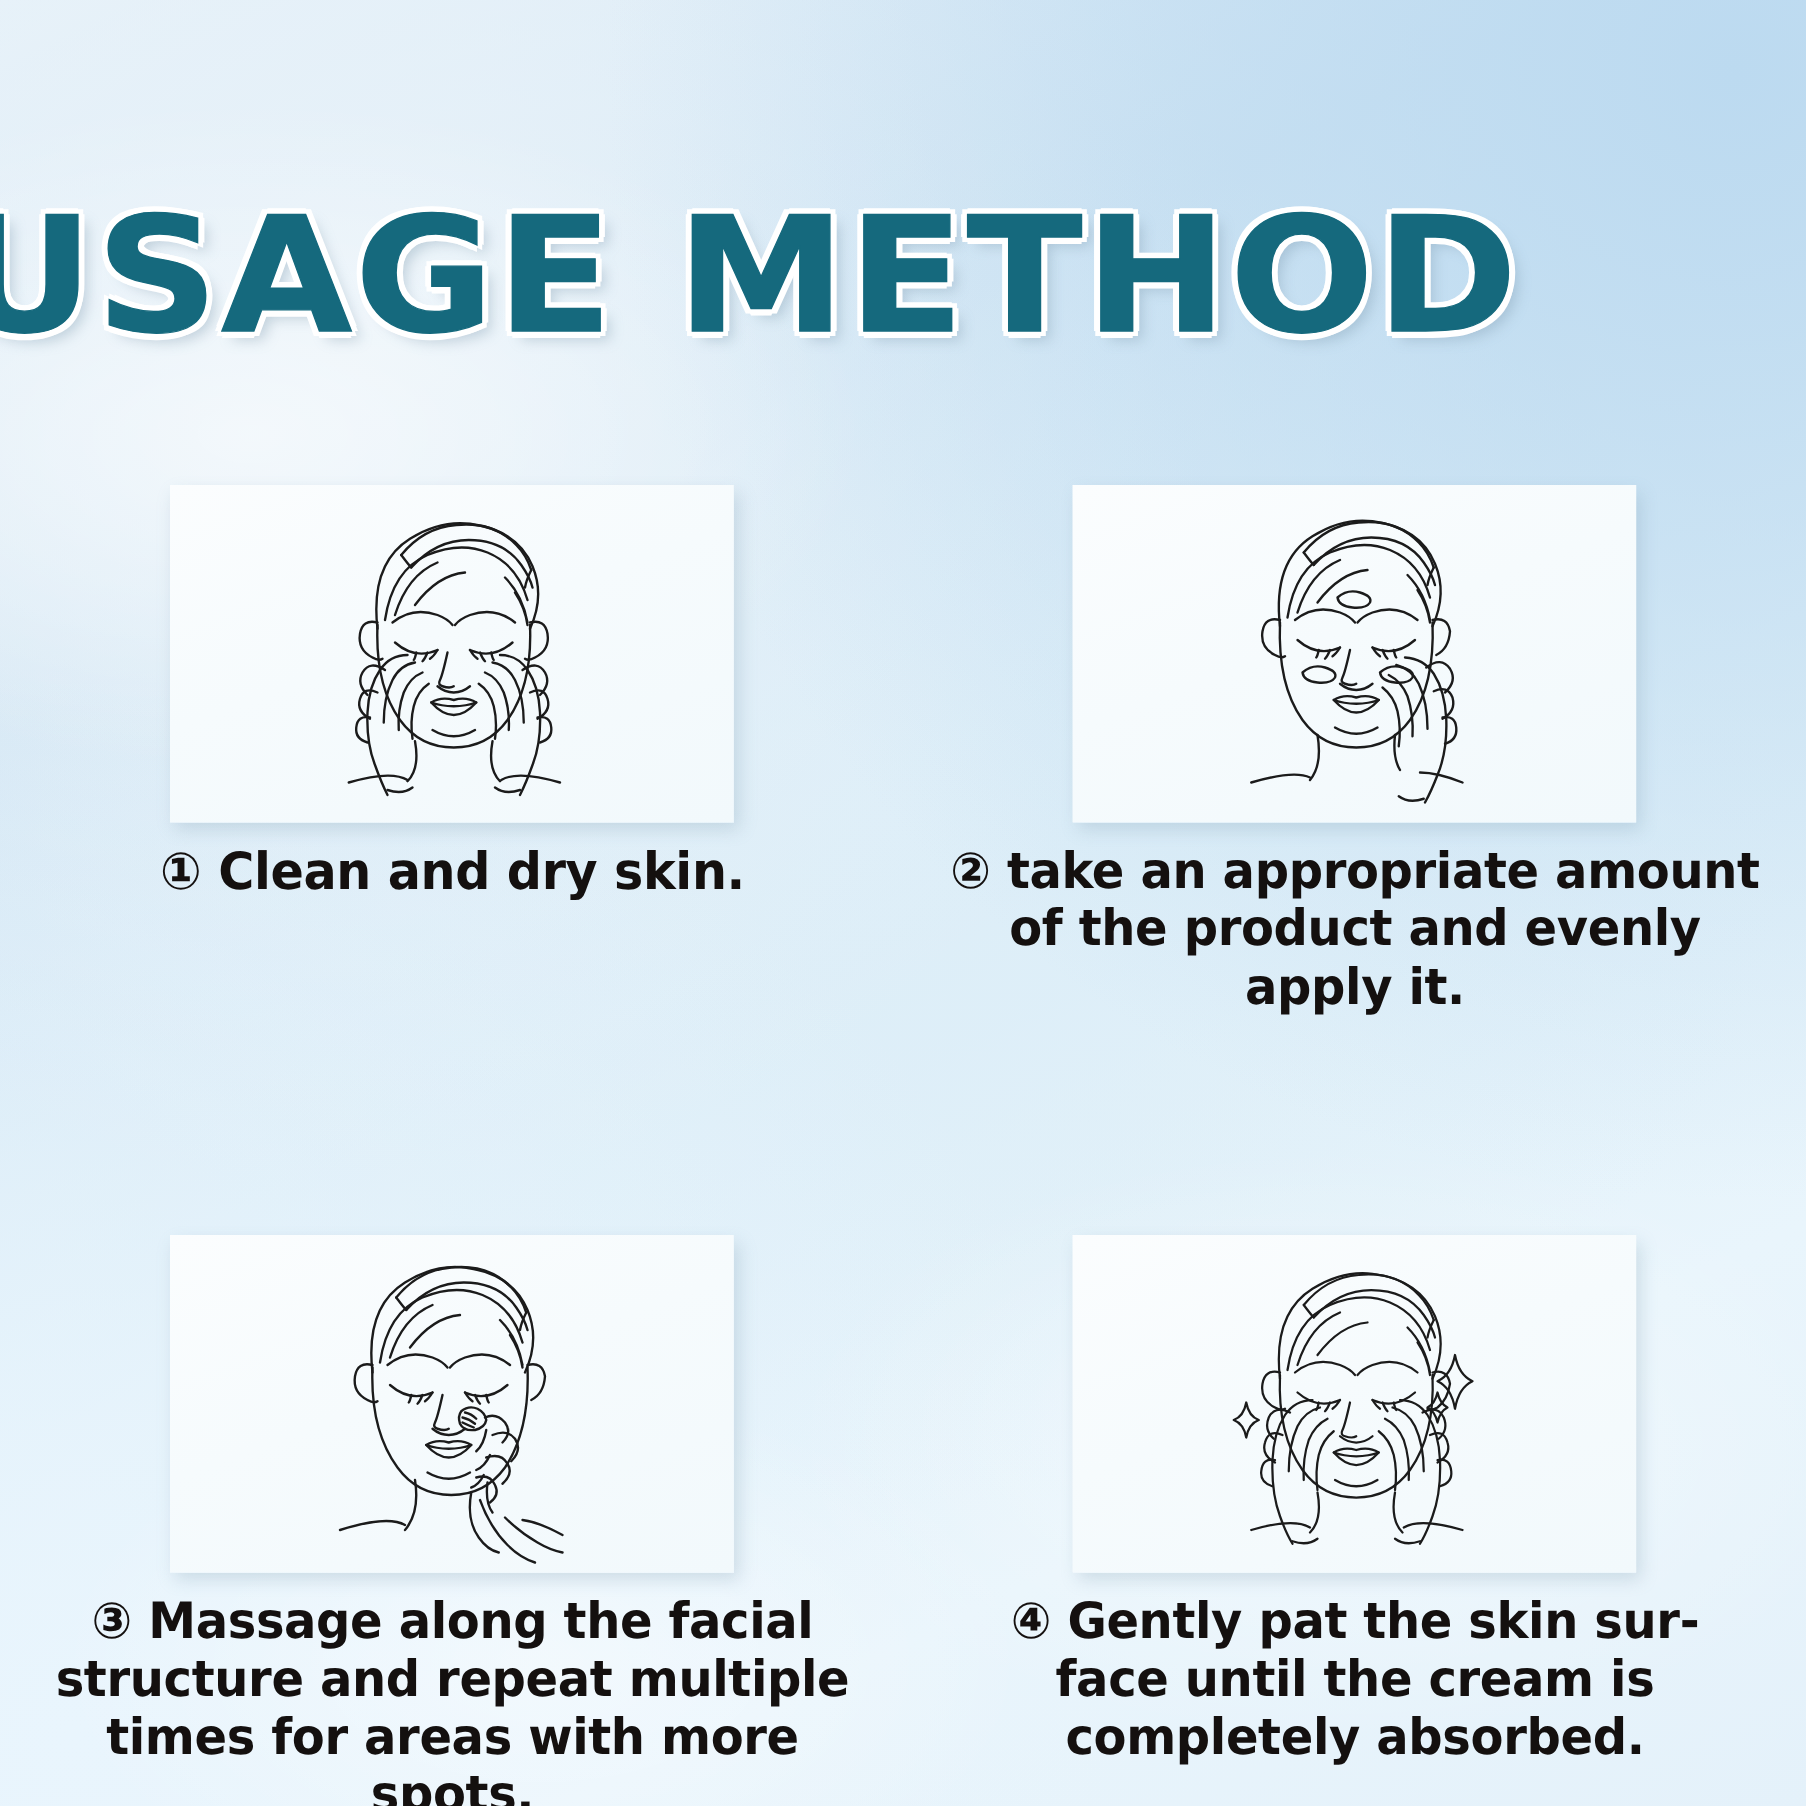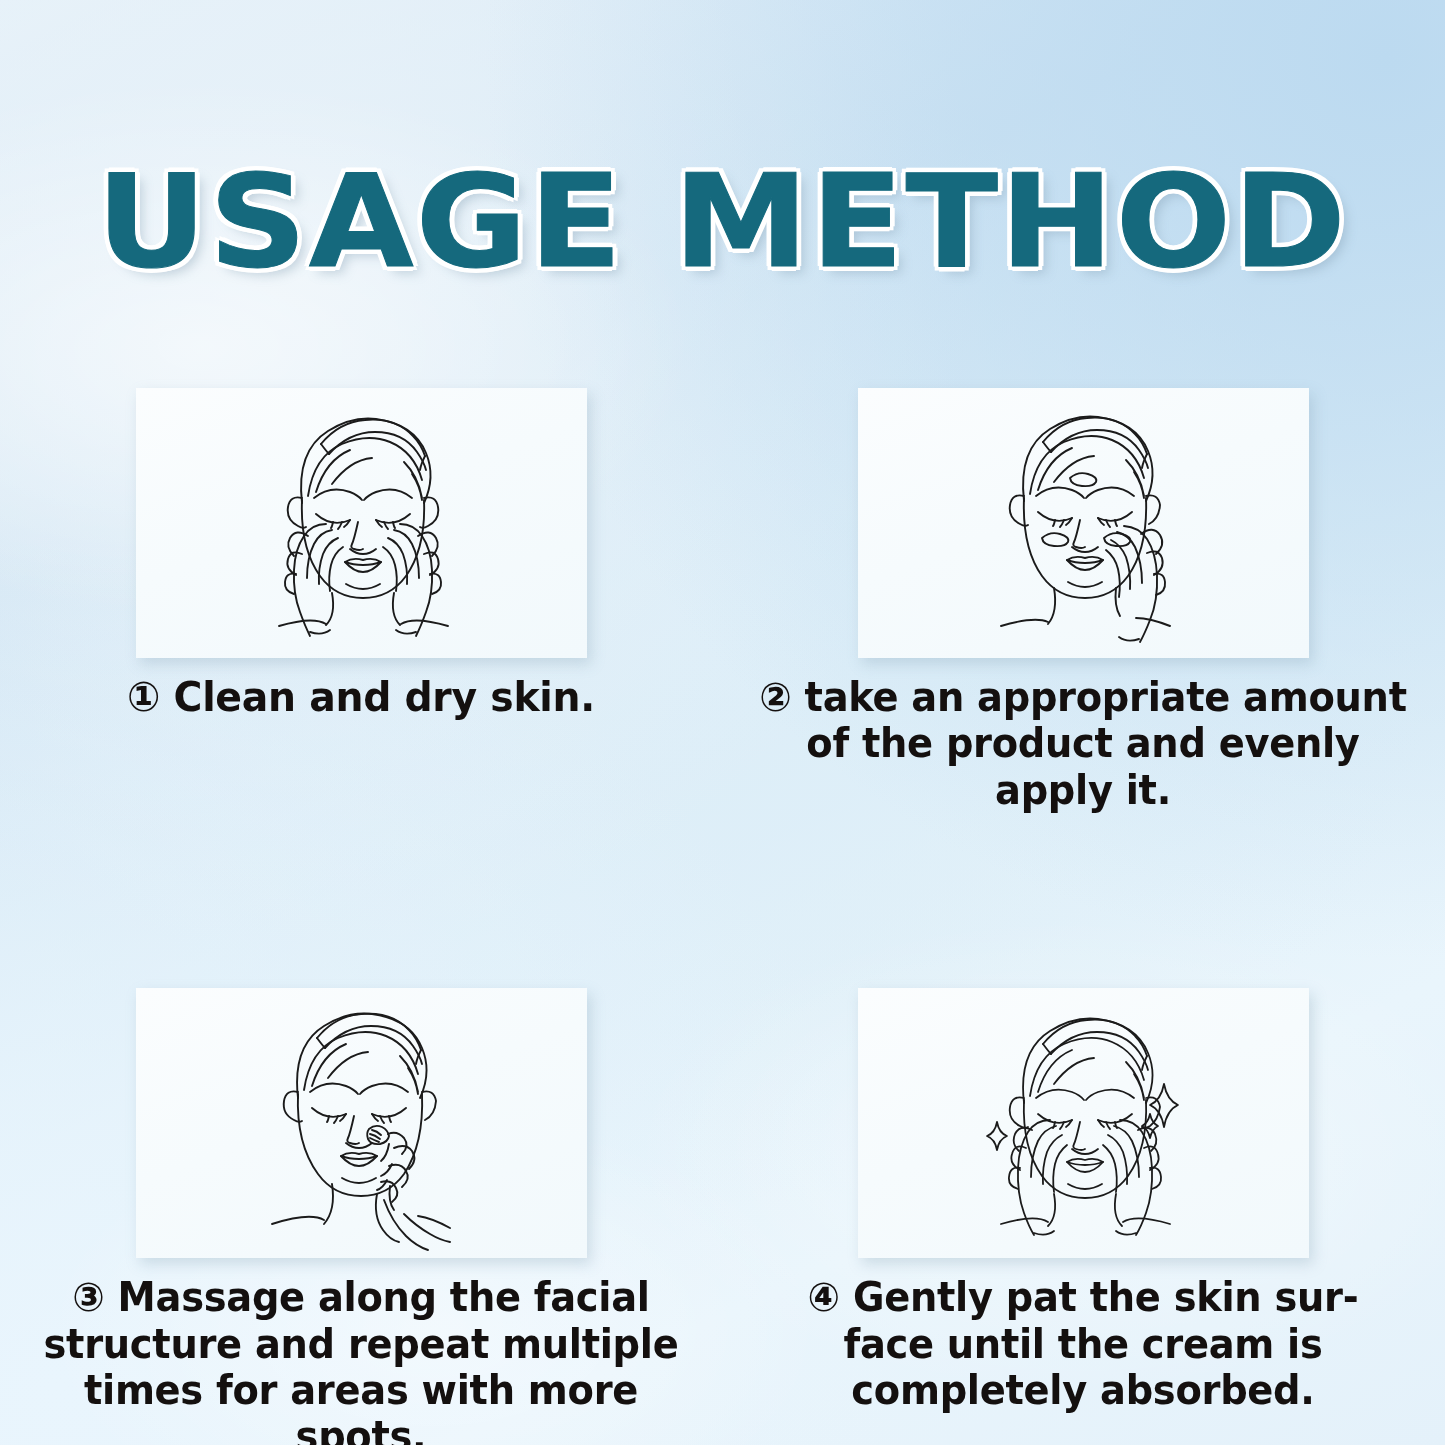--- a/index.html
+++ b/index.html
@@ -25,21 +25,21 @@
     background:
       radial-gradient(ellipse 55% 30% at 14% 24%, rgba(255,255,255,.55) 0%, rgba(255,255,255,0) 62%),
       radial-gradient(ellipse 48% 26% at 74% 80%, rgba(255,255,255,.40) 0%, rgba(255,255,255,0) 64%),
       radial-gradient(ellipse 40% 22% at 30% 92%, rgba(255,255,255,.45) 0%, rgba(255,255,255,0) 68%);
   }
   #page{ position:absolute; inset:0; }
 
   
   .title-wrap{
     position:absolute; left:0; right:0; top:158px;
-    text-align:center;
+    text-align:left;
   }
   .title{
     display:inline-block;
     font-family:"DejaVu Sans", sans-serif;
     font-weight:700;
     font-size:128px;
     line-height:1;
     letter-spacing:2px;
     color:#15697d;
     transform:scaleX(1.06);
@@ -50,21 +50,21 @@
       -5px  0   0 #ffffff,  5px  0   0 #ffffff,
        0   -5px 0 #ffffff,  0    5px 0 #ffffff,
        7px  7px 10px rgba(120,150,170,.38);
   }
 
   
   .grid{
     position:absolute;
     left:0; top:388px; width:1445px;
   }
-  .row{ display:flex; }
+  .row{ display:flex;justify-content:center; }
   .row + .row{ margin-top:175px; }
   .cell{ width:722px; position:relative; }
 
   .card{
     width:451px; height:270px;
     margin:0 auto;
     background:linear-gradient(160deg,#fbfdfe 0%,#f6fbfd 45%,#f2f9fc 100%);
     box-shadow:4px 6px 13px rgba(130,160,180,.30);
     position:relative;
     overflow:hidden;

